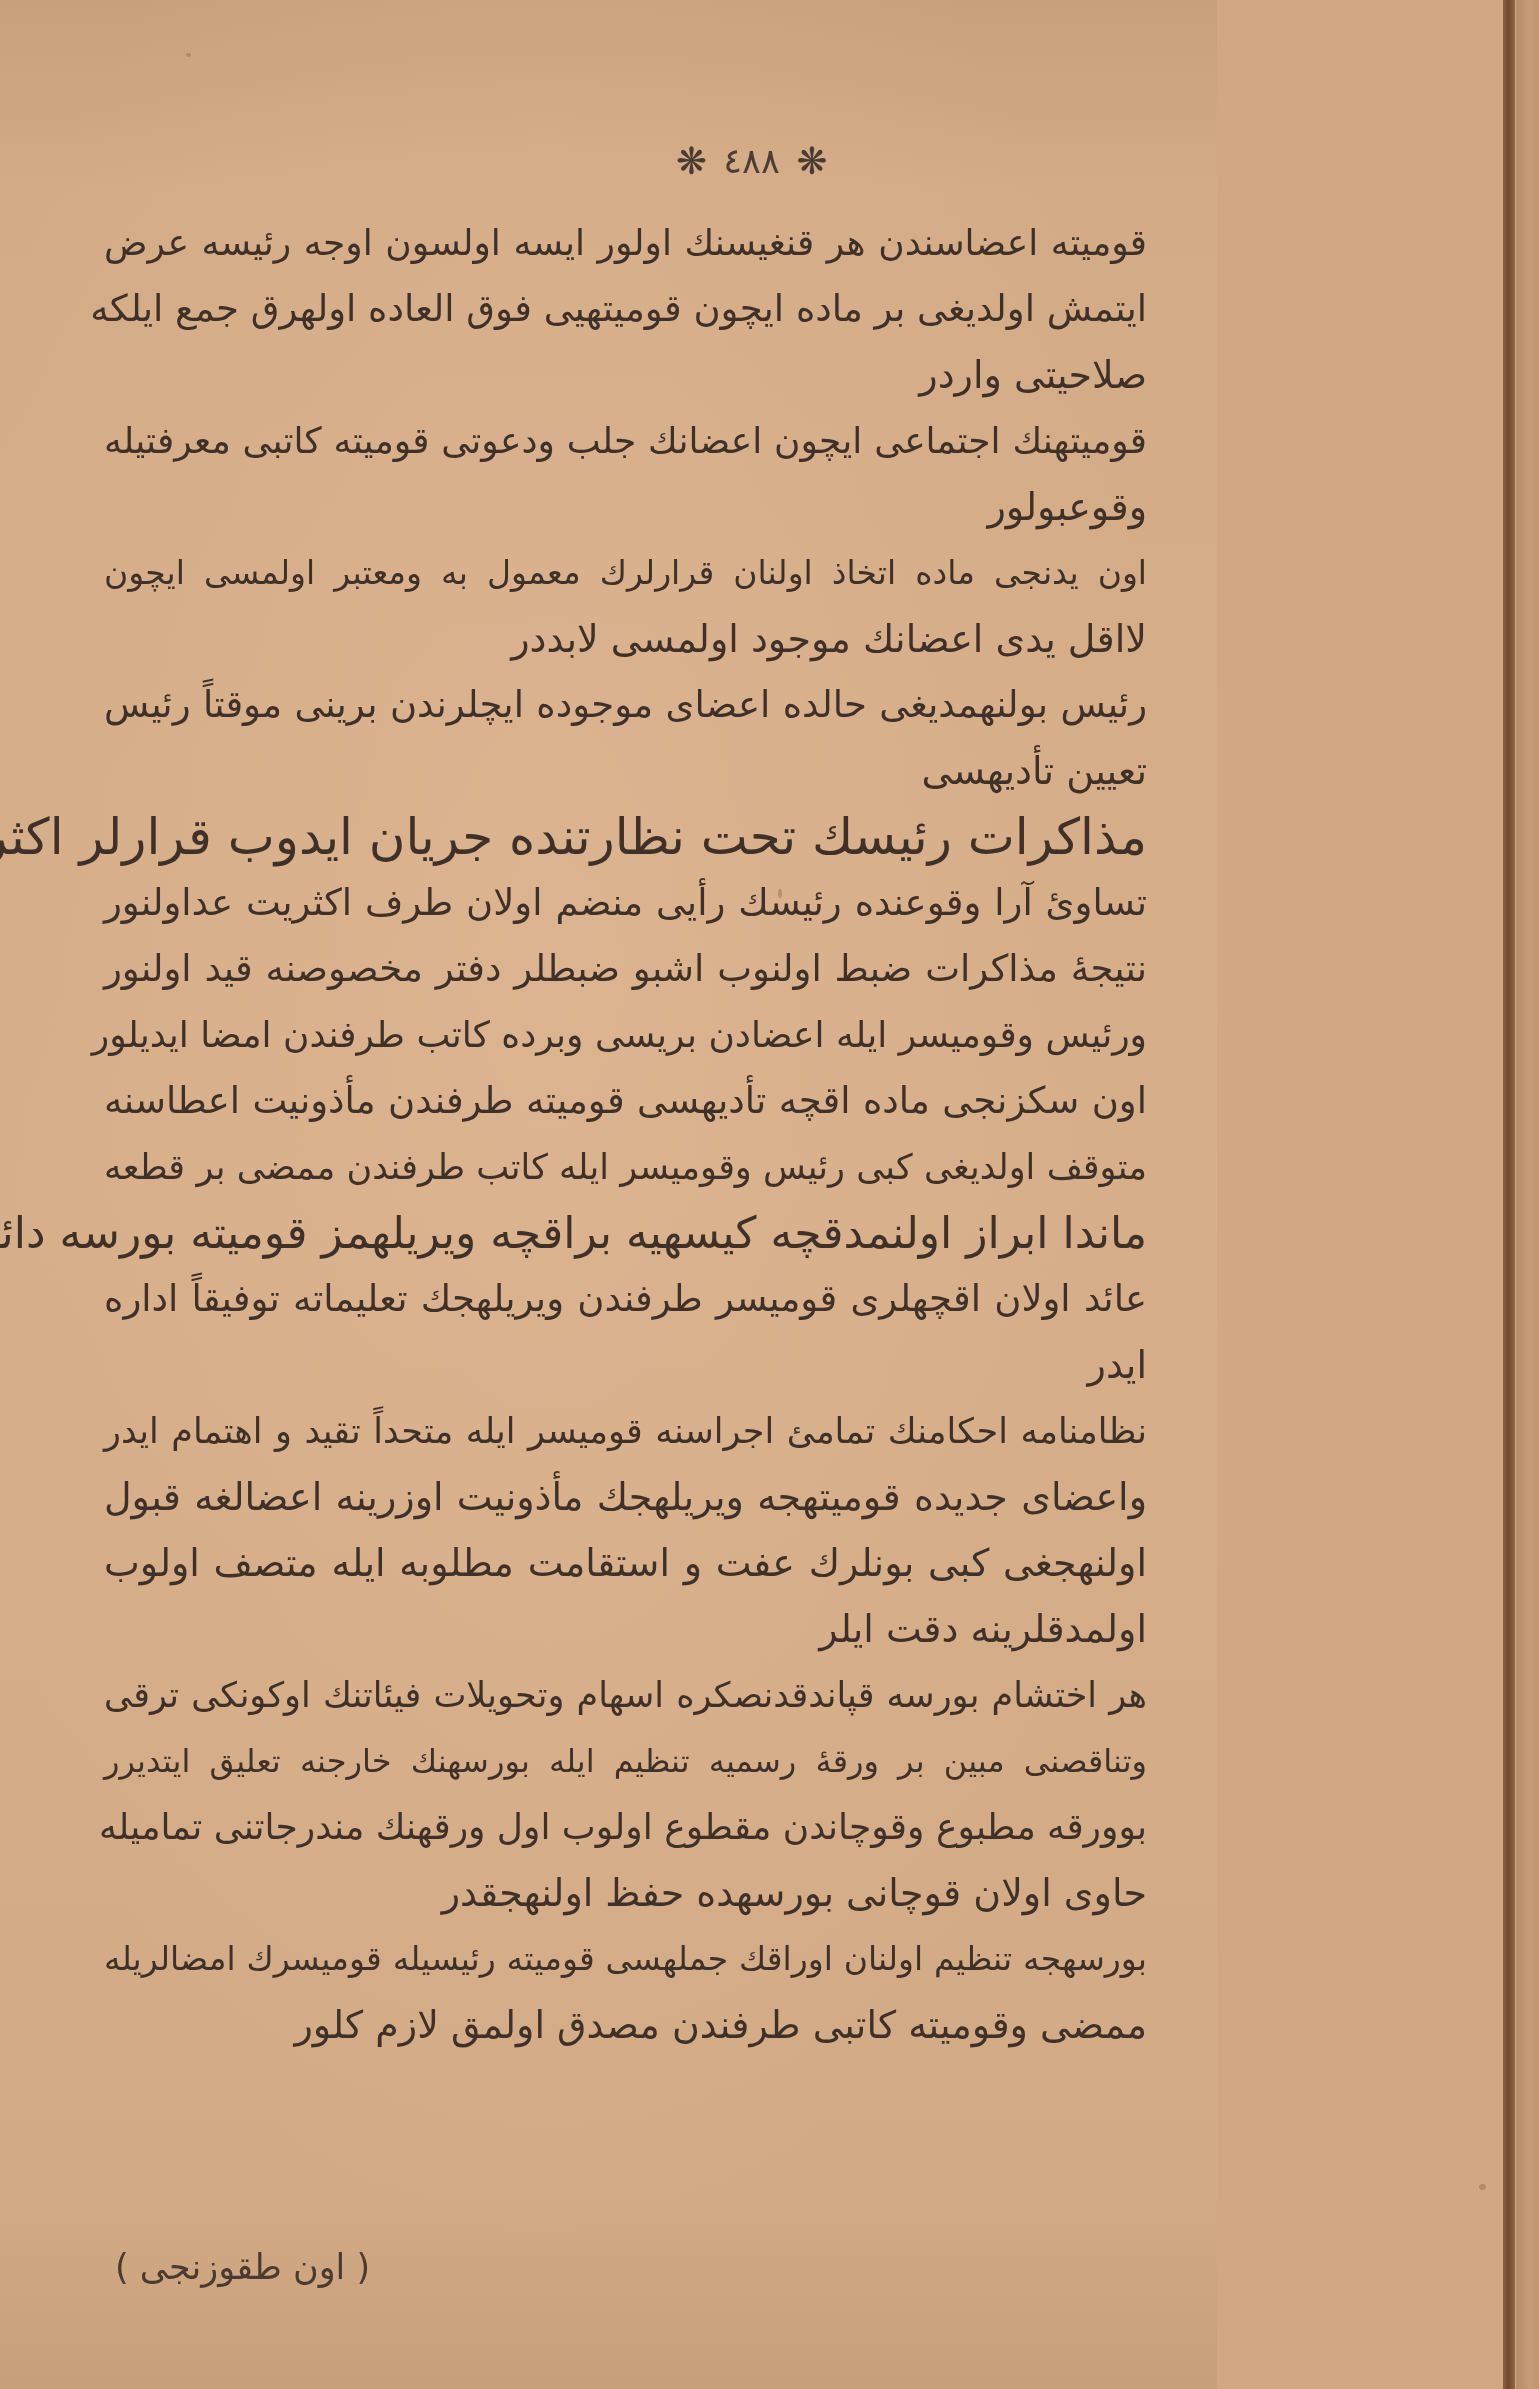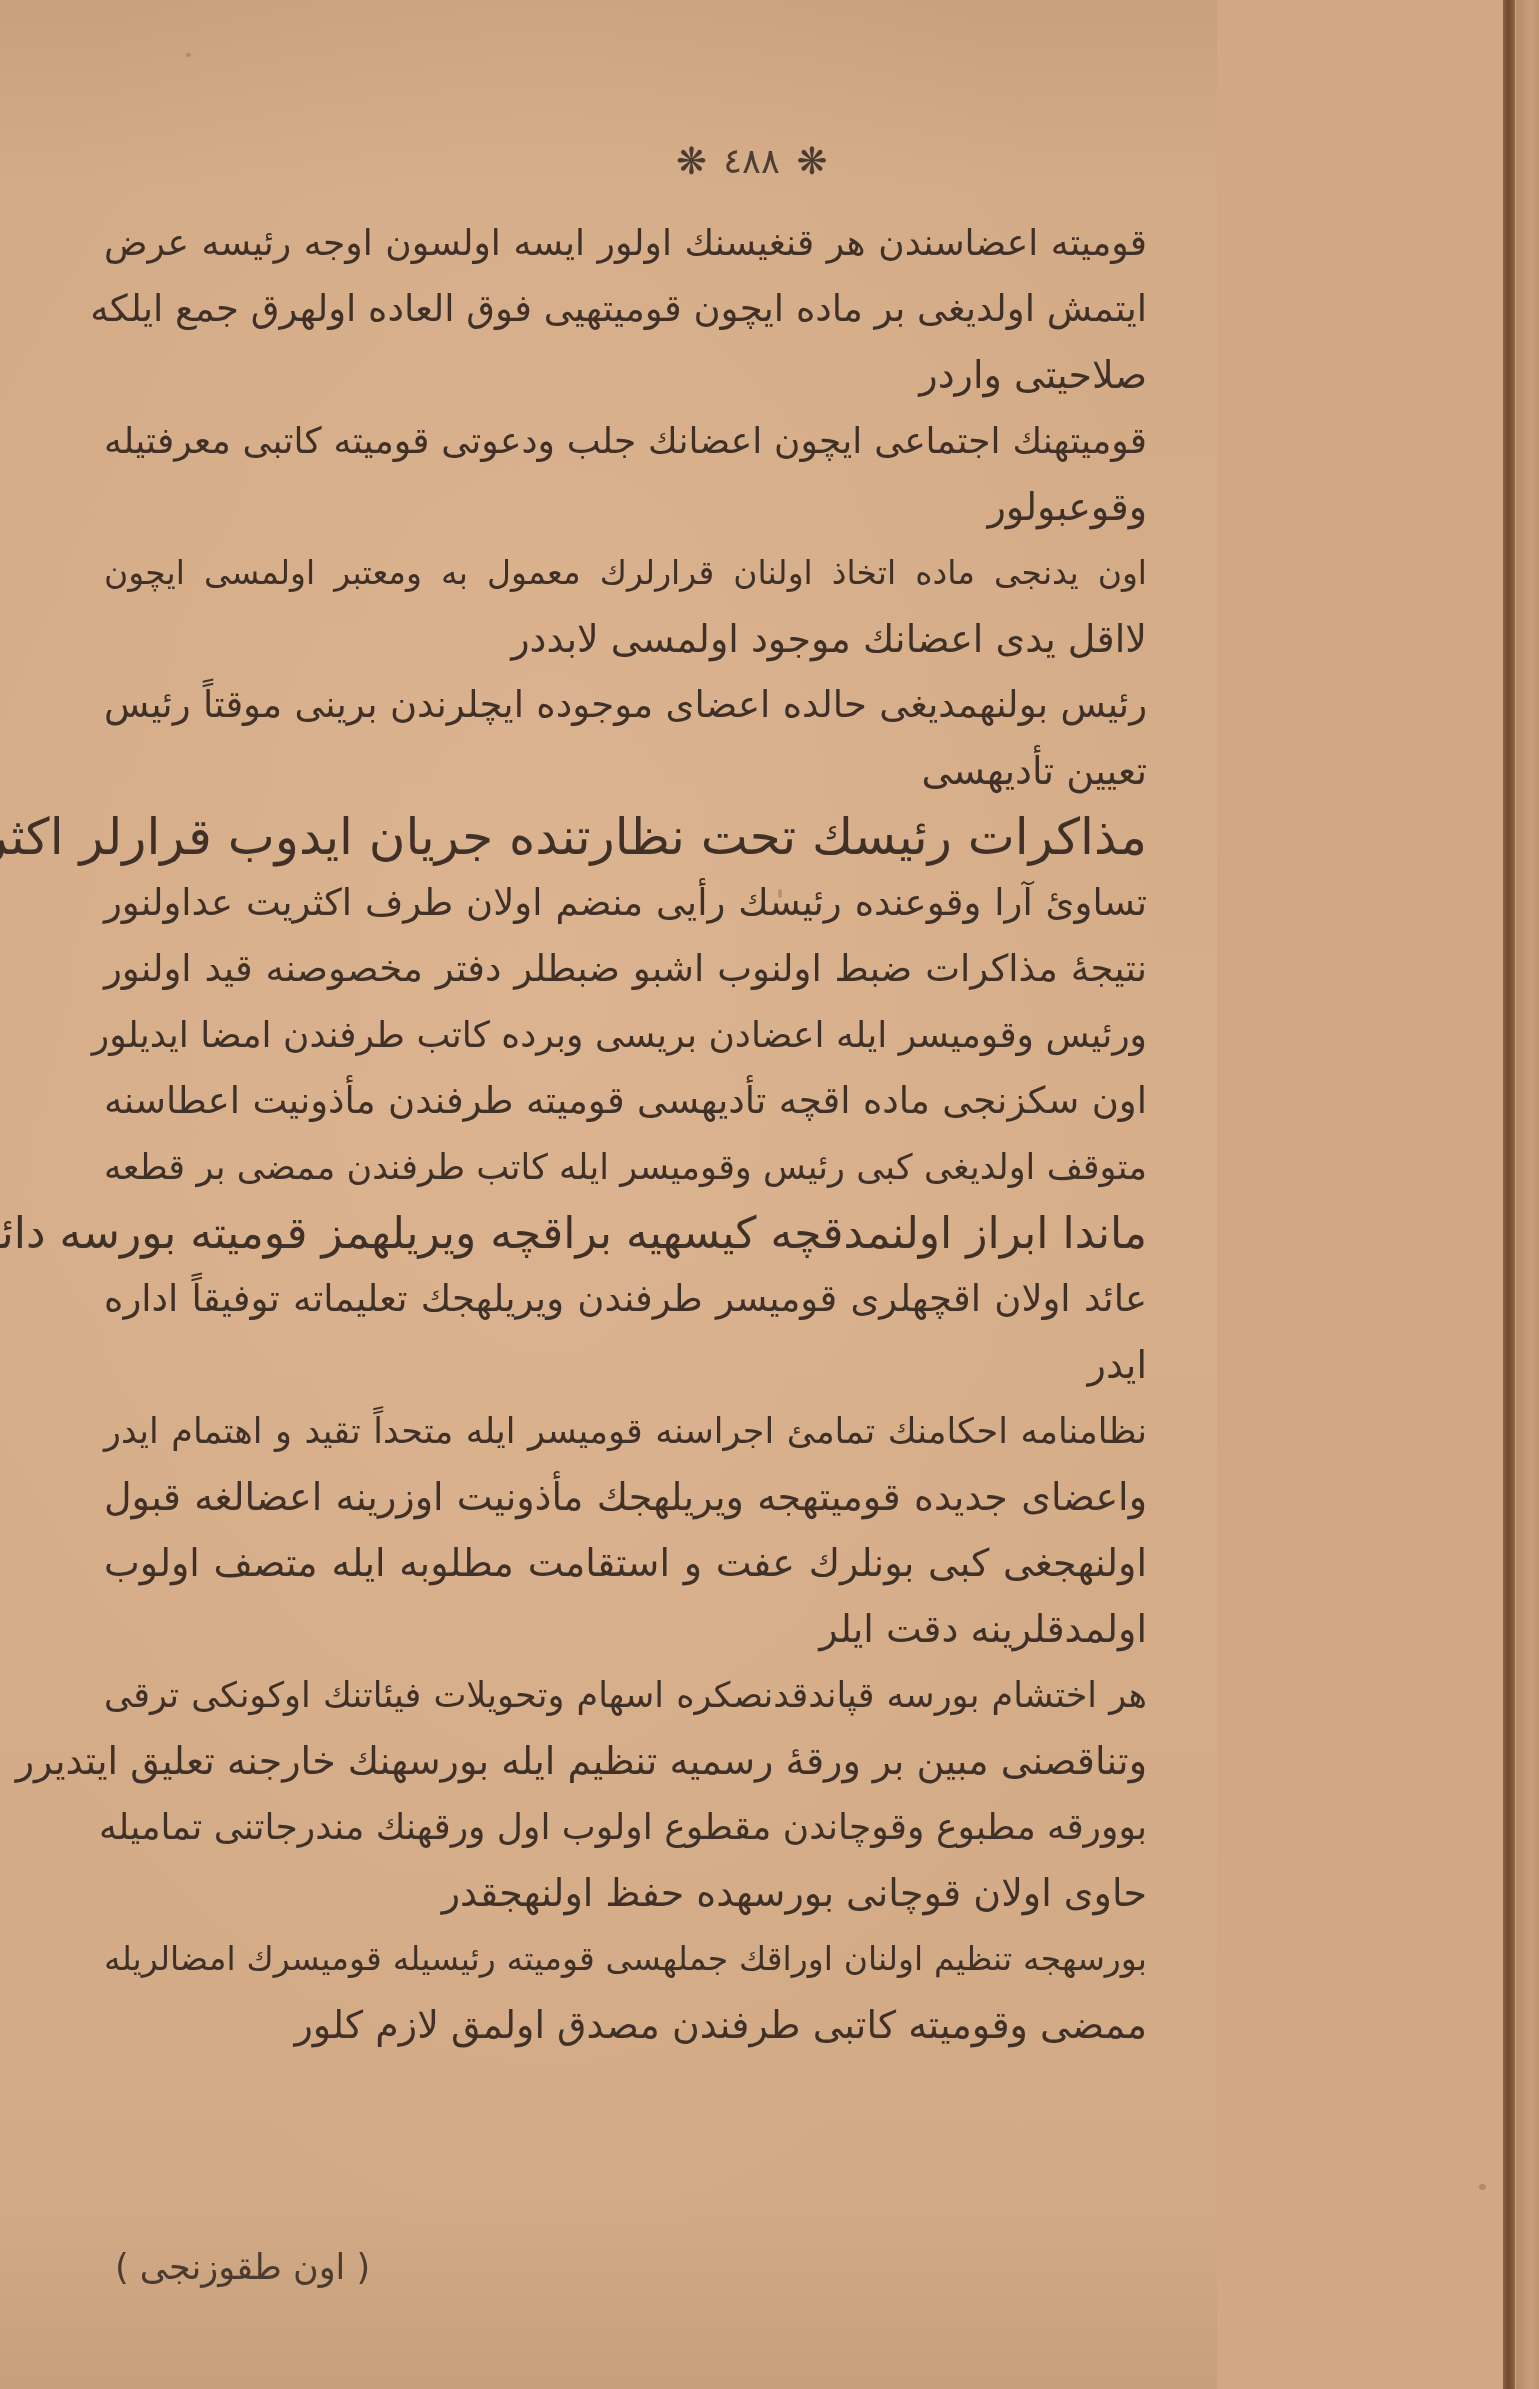--- a/index.html
+++ b/index.html
@@ -131,21 +131,21 @@
     <div class="line" style="font-size: 37px;">اون سکزنجی ماده     اقچه تأدیهسی قومیته طرفندن مأذونیت اعطاسنه</div>
     <div class="line" style="font-size: 35px;">متوقف اولدیغی کبی رئیس وقومیسر ایله کاتب طرفندن ممضی بر قطعه</div>
     <div class="line" style="font-size: 44px;">ماندا ابراز اولنمدقچه کیسهیه براقچه ویریلهمز قومیته بورسه دائرهسنه</div>
     <div class="line" style="font-size: 37px;">عائد اولان اقچهلری قومیسر طرفندن ویریلهجك تعلیماته توفیقاً اداره</div>
     <div class="line last">ایدر</div>
     <div class="line" style="font-size: 35px;">نظامنامه احکامنك تمامئ اجراسنه قومیسر ایله متحداً تقید و اهتمام ایدر</div>
     <div class="line">واعضای جدیده قومیتهجه ویریلهجك مأذونیت اوزرینه اعضالغه قبول</div>
     <div class="line">اولنهجغی کبی بونلرك عفت و استقامت مطلوبه ایله متصف اولوب</div>
     <div class="line last">اولمدقلرینه دقت ایلر</div>
     <div class="line" style="font-size: 35px;">هر اختشام بورسه قپاندقدنصکره اسهام وتحویلات فیئاتنك اوکونکی ترقی</div>
-    <div class="line" style="font-size: 38px;">وتناقصنی مبین بر ورقهٔ رسمیه تنظیم ایله بورسهنك خارجنه تعلیق ایتدیرر</div>
+    <div class="line" style="font-size: 32px;">وتناقصنی مبین بر ورقهٔ رسمیه تنظیم ایله بورسهنك خارجنه تعلیق ایتدیرر</div>
     <div class="line" style="font-size: 36px;">بوورقه مطبوع وقوچاندن مقطوع اولوب اول ورقهنك مندرجاتنی تمامیله</div>
     <div class="line last">حاوی اولان قوچانی بورسهده حفظ اولنهجقدر</div>
     <div class="line" style="font-size: 33px;">بورسهجه تنظیم اولنان اوراقك جملهسی قومیته رئیسیله قومیسرك امضالریله</div>
     <div class="line last">ممضی وقومیته کاتبی طرفندن مصدق اولمق لازم کلور</div>
   </div>
 
   <div class="catchword">( اون طقوزنجی )</div>
 
   <span class="speck" style="left:1479px;top:2184px;width:7px;height:6.2px;"></span>
   <span class="speck" style="left:186px;top:53px;width:5.3px;height:3.5px;"></span>

